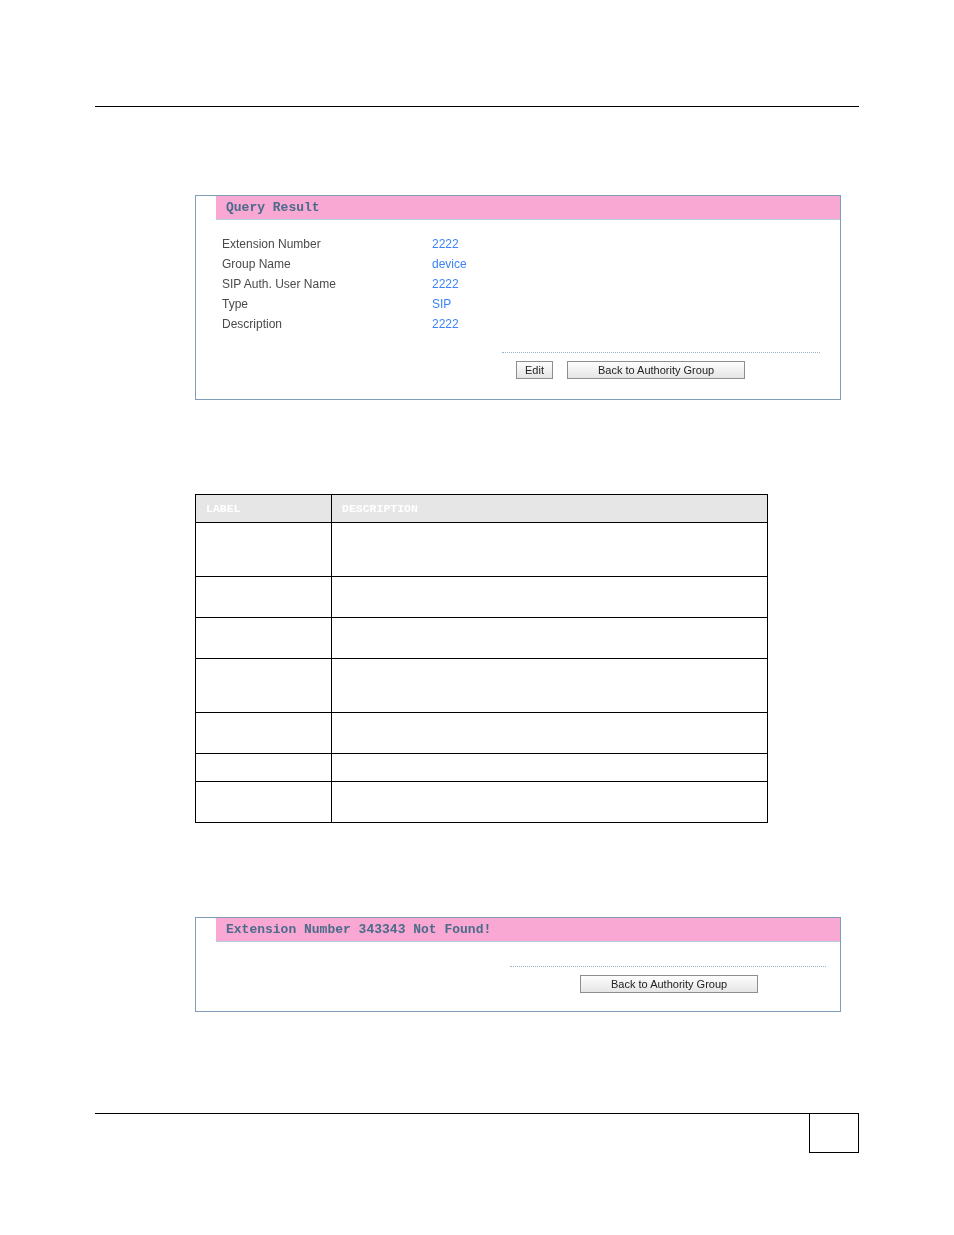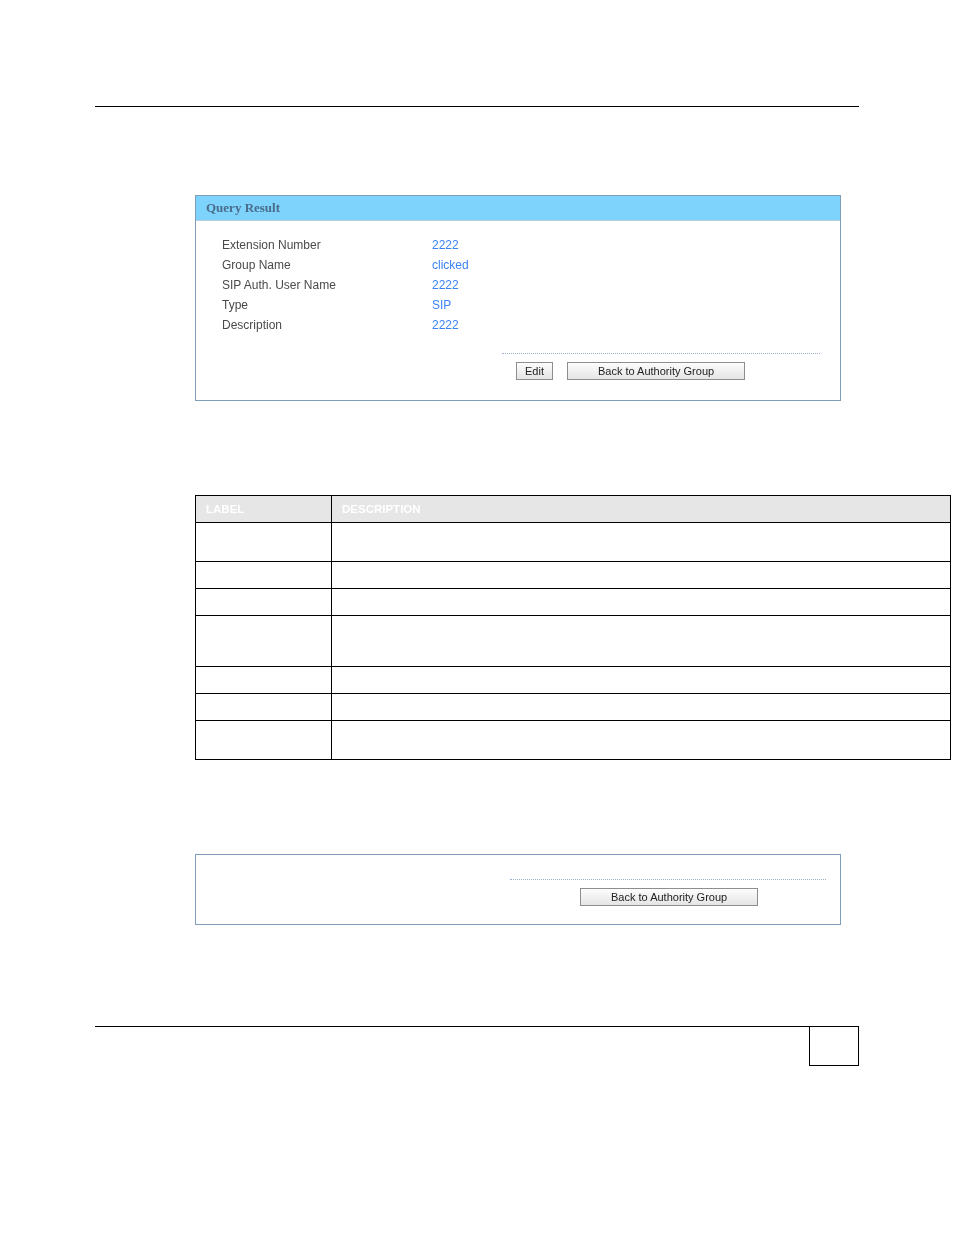--- a/index.html
+++ b/index.html
@@ -41,27 +41,28 @@
   }
   
   .panel-wrap {
     margin-left: 100px;
     width: 644px;
     border: 1px solid #7f9db9;
     background: #fff;
     margin-bottom: 40px;
   }
   .panel-header {
-    background: #7dd3fc;
+    background: #f9a8d4;
     color: #4a6b8a;
     font-weight: bold;
     font-size: 13px;
     padding: 4px 10px;
     border-bottom: 1px solid #b8cfe0;
-    font-family: Liberation Serif, serif;
+    font-family: Liberation Mono, monospace;
+    margin-left: 20px;
   }
   .panel-body {
     padding: 14px 20px 20px 26px;
   }
   .kv-row {
     display: flex;
     font-family: Verdana, Arial, sans-serif;
     font-size: 12px;
     padding: 3px 0;
     color: #555;
@@ -103,24 +104,25 @@
     margin-bottom: 10px;
   }
   .table-caption {
     font-size: 13px;
     font-weight: bold;
     color: #fff;
     margin-bottom: 8px;
     margin-left: 5px;
   }
   table.desc-table {
-    width: 756px;
+    width: 573px;
     margin-left: 100px;
     border-collapse: collapse;
     margin-bottom: 38px;
+    font-family: Liberation Mono, monospace;
   }
   table.desc-table th, table.desc-table td {
     border: 1px solid #000;
     padding: 7px 10px;
     font-size: 11.5px;
     vertical-align: top;
     text-align: left;
     color: #fff;
   }
   table.desc-table th {
@@ -190,21 +192,21 @@
 
   <div class="panel-wrap">
     <div class="panel-header">Query Result</div>
     <div class="panel-body">
       <div class="kv-row">
         <div class="kv-label">Extension Number</div>
         <div class="kv-value">2222</div>
       </div>
       <div class="kv-row">
         <div class="kv-label">Group Name</div>
-        <div class="kv-value">clicked</div>
+        <div class="kv-value">device</div>
       </div>
       <div class="kv-row">
         <div class="kv-label">SIP Auth. User Name</div>
         <div class="kv-value">2222</div>
       </div>
       <div class="kv-row">
         <div class="kv-label">Type</div>
         <div class="kv-value">SIP</div>
       </div>
       <div class="kv-row">
@@ -260,20 +262,21 @@
         <td class="label-col">Back to Authority Group</td>
         <td>Click to return to the screen where you clicked Query Extension.</td>
       </tr>
     </tbody>
   </table>
 
   <div class="section-text">If the extension is not part of any authority group, the following screen displays.</div>
   <div class="figure-caption">Figure 75   The Extension Not Found Screen</div>
 
   <div class="panel-wrap small">
+    <div class="panel-header">Extension Number 343343 Not Found!</div>
     <div class="panel-body-small">
       <div class="panel-divider2"></div>
       <div class="panel-actions2">
         <button class="btn-wide">Back to Authority Group</button>
       </div>
     </div>
   </div>
 
   <div class="closing-text">Click Back to Authority Group to return to the screen where you clicked Query Extension.</div>
 

